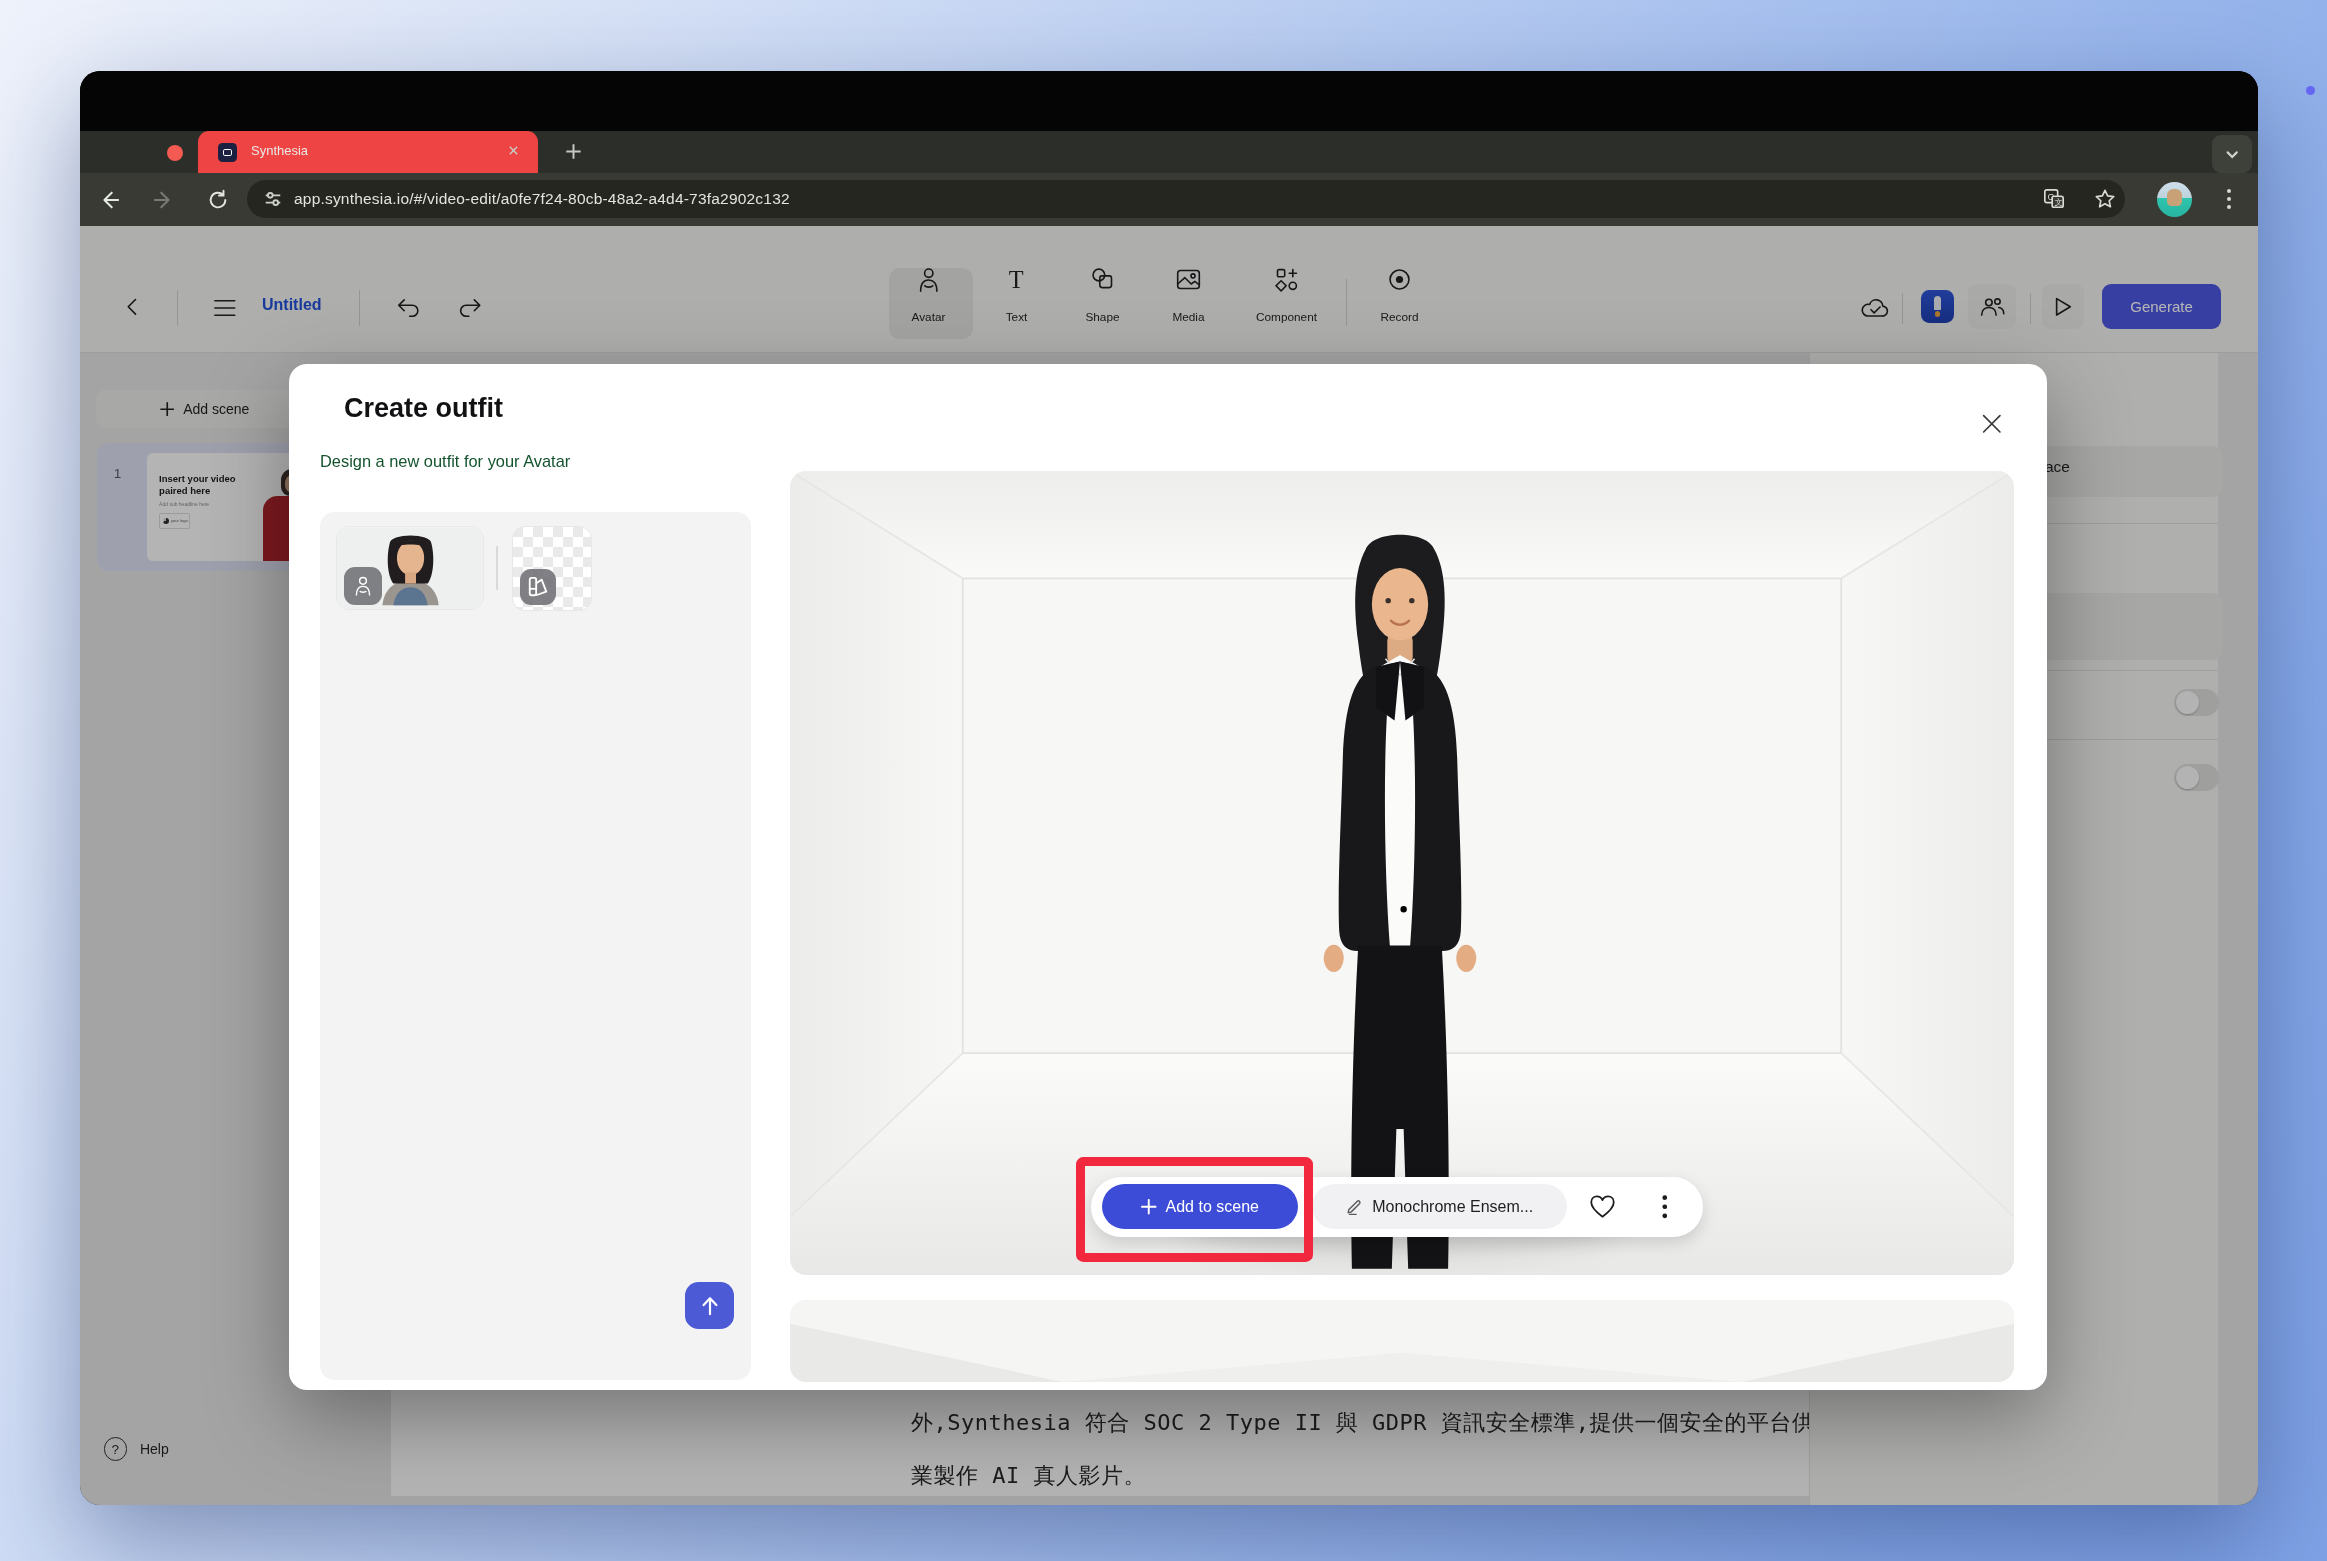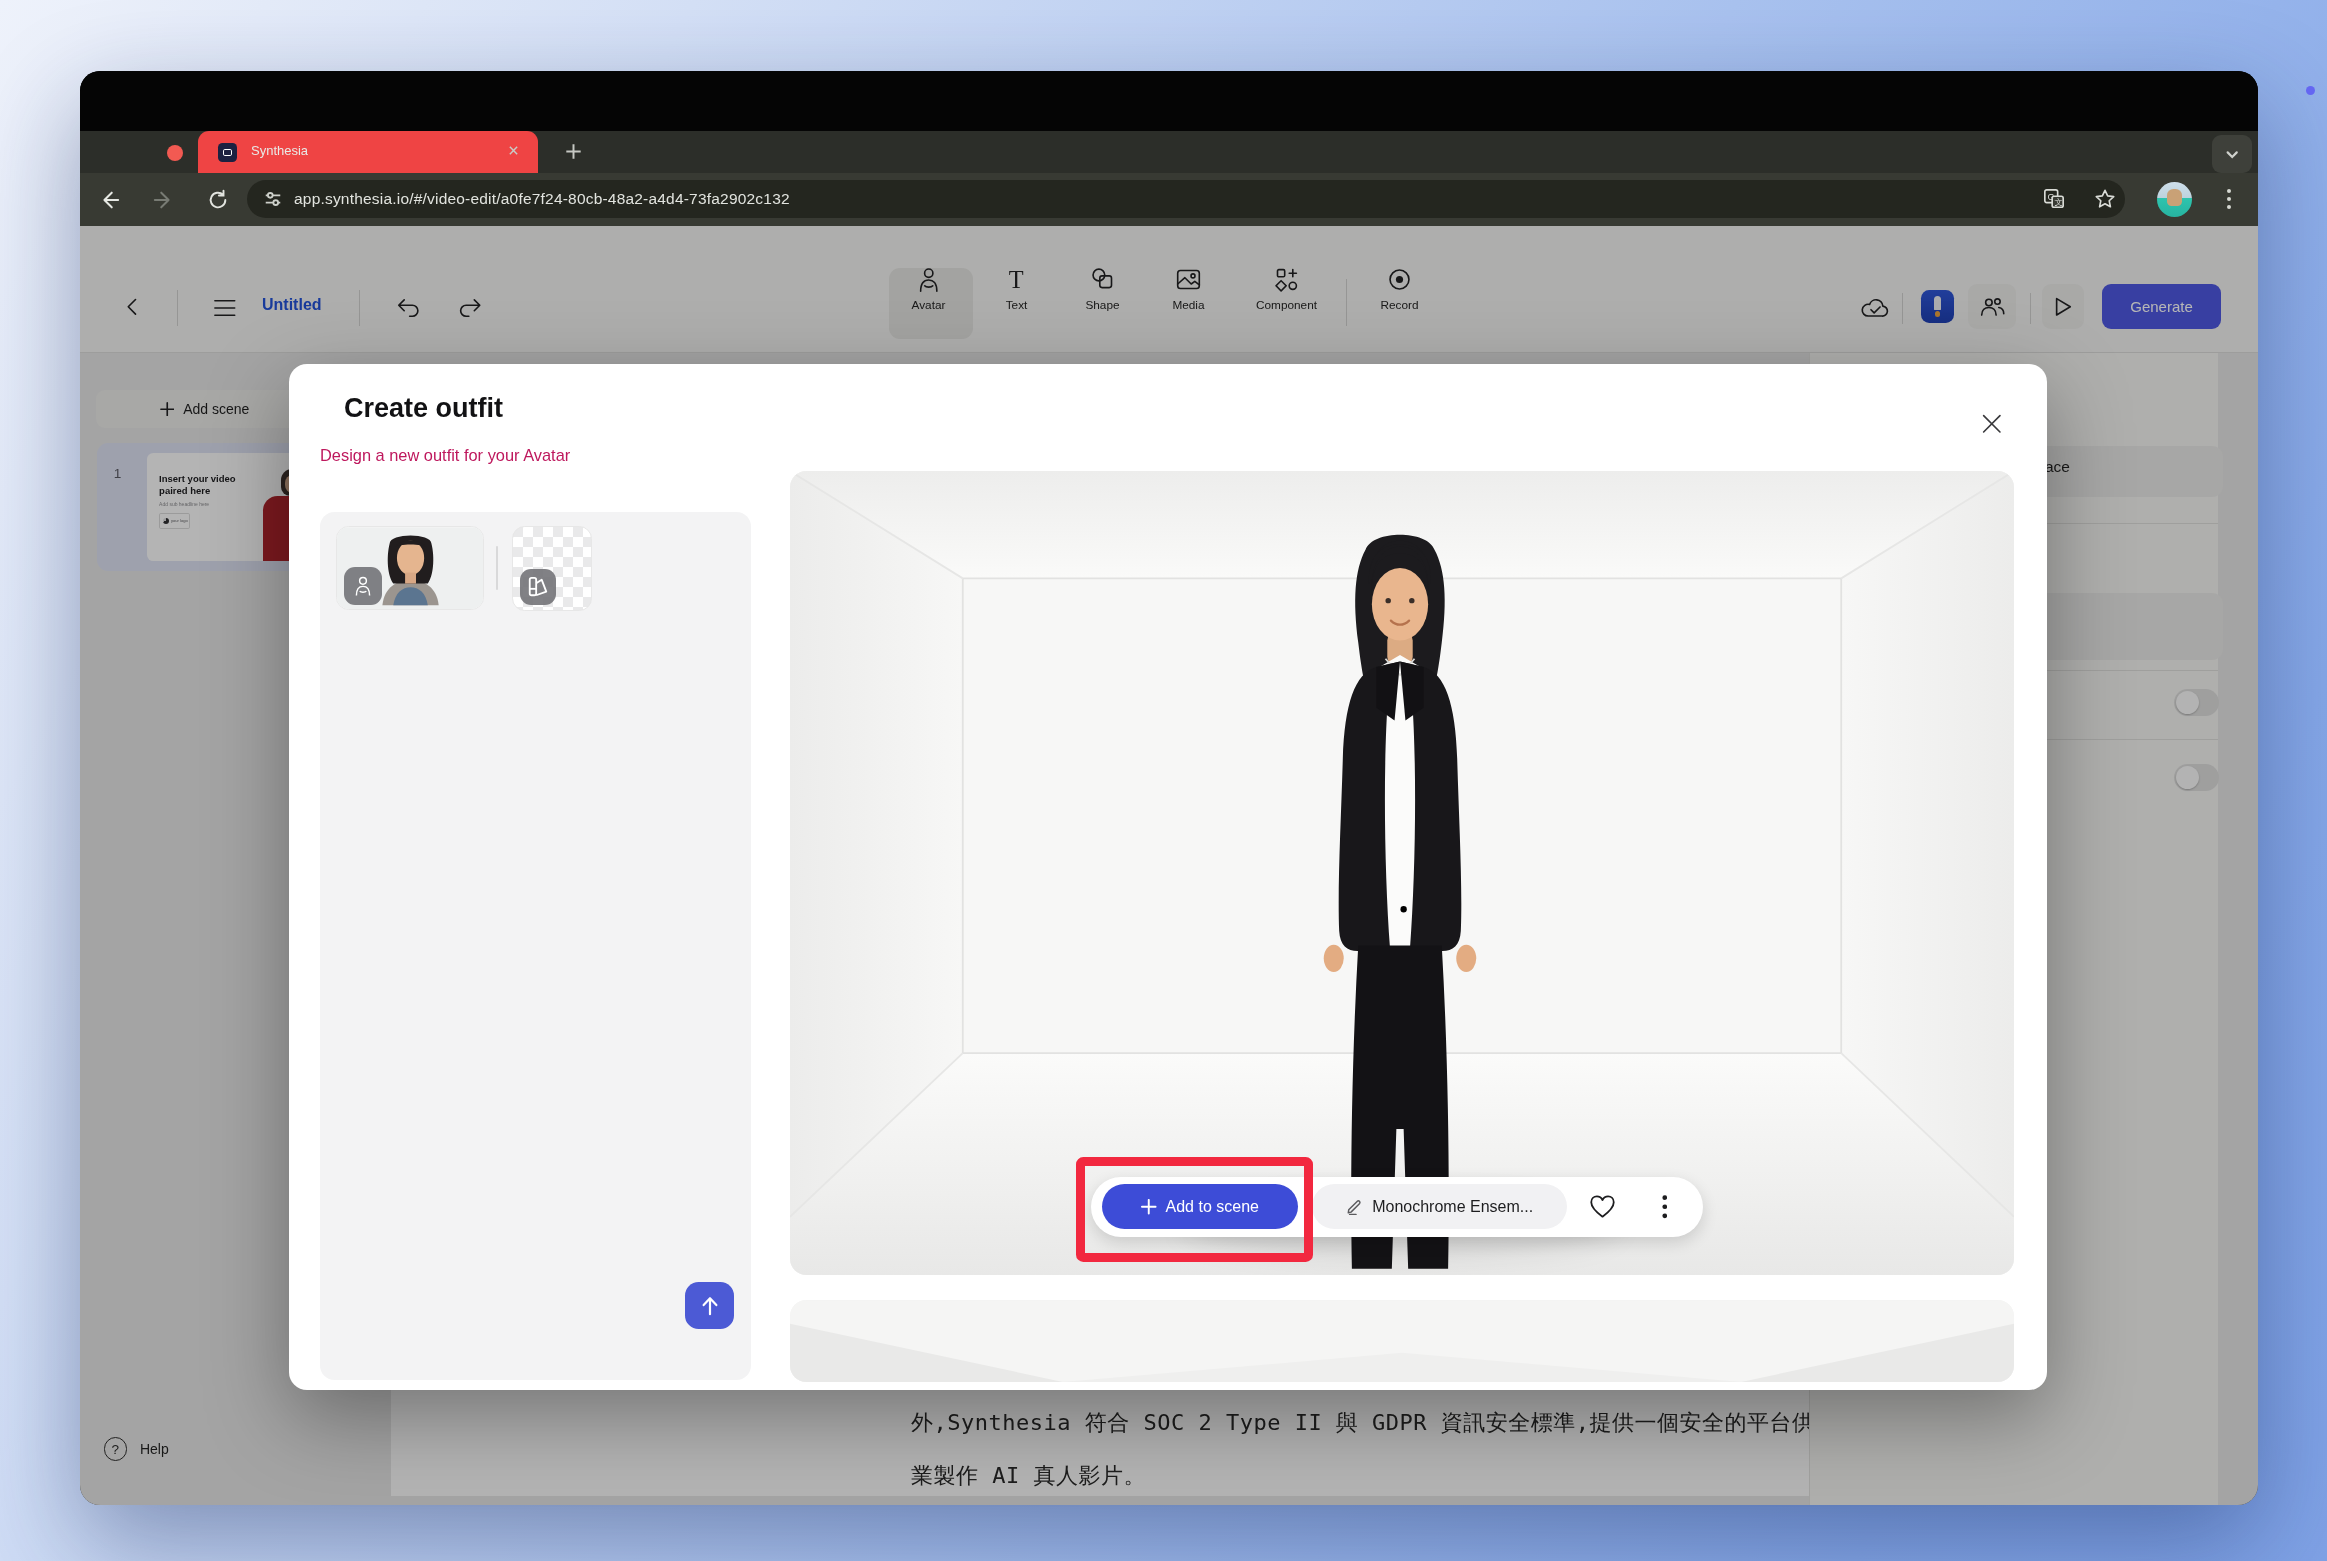--- a/index.html
+++ b/index.html
@@ -44,21 +44,21 @@
   .vdots b { display:block; width:4.1px; height:4.1px; border-radius:50%; background:#d6d8d3; margin:0 auto 3.6px; }
 
   
   .app { position:absolute; left:0; right:0; top:155px; bottom:0; background:#e6e6e5; overflow:hidden; }
   .apptb { position:absolute; left:0; right:0; top:0; height:127px; background:#f4f4f2;
     border-bottom:0.9px solid #dcdcda; }
   .ic { stroke:#1d1d1f; fill:none; stroke-width:1.8; stroke-linecap:round; stroke-linejoin:round; }
   .tdiv { position:absolute; width:0.9px; background:#d2d2d0; }
   .untitled { position:absolute; left:182px; top:70px; font-size:16px; font-weight:700; color:#1d4ed8; }
   .tool { position:absolute; top:40px; width:87px; text-align:center; }
-  .tool .tlabel { margin-top:2px; font-size:11.8px; color:#222; }
+  .tool .tlabel { margin-top:14px; font-size:11.8px; color:#222; }
   .toolsel { position:absolute; left:809px; top:42px; width:84px; height:71px;
     background:#e4e4e1; border-radius:11px; }
   .genbtn { position:absolute; left:2022px; top:58px; width:119px; height:45px; background:#4b55e2;
     border-radius:9px; color:#fff; font-size:15px; display:flex; align-items:center; justify-content:center; }
   .sqbtn { position:absolute; border-radius:9px; display:flex; align-items:center; justify-content:center; }
   .rocket { left:1841px; top:58px; width:33px; height:33px; top:64px;
     background:linear-gradient(180deg,#2a53d8,#1b3db4); border-radius:8.2px; overflow:hidden; }
   .rocket i { position:absolute; left:12.7px; top:5.5px; width:7.3px; height:14.5px; background:#eef0f4;
     border-radius:3.6px 3.6px 0.9px 0.9px; }
   .rocket u { position:absolute; left:13.6px; top:21px; width:5.5px; height:5.5px; background:#f0a23c; border-radius:50%; }
@@ -101,21 +101,21 @@
   .toggle { position:absolute; left:364px; width:45px; height:27px; border-radius:13.6px; background:#dededd; }
   .toggle i { position:absolute; left:1.8px; top:1.8px; width:23.6px; height:23.6px; border-radius:50%; background:#fbfbfb;
     box-shadow:0 0.9px 1.8px rgba(0,0,0,.25); }
 
   .dim { position:absolute; inset:0; background:rgba(12,12,14,.30); }
 
   
   .modal { position:absolute; left:289px; top:364px; width:1758px; height:1026px; background:#ffffff;
     border-radius:18px; box-shadow:0 27px 82px rgba(0,0,0,.35); }
   .mtit { position:absolute; left:31px; top:29px; font-size:27px; font-weight:700; color:#121214;margin-left:24px; }
-  .msubt { position:absolute; left:31px; top:82px; font-size:16.4px; color:#be185d; }
+  .msubt { position:absolute; left:31px; top:88px; font-size:16.4px; color:#14532d; }
   .mclose { position:absolute; left:1687px; top:44px; width:31px; height:31px; display:flex;
     align-items:center; justify-content:center; }
   .lpanel { position:absolute; left:31px; top:148px; width:431px; height:868px; background:#f3f3f4;
     border-radius:14.5px; }
   .card1 { position:absolute; left:16.4px; top:13.6px; width:148px; height:84px; background:#fdfdfd;
     border:0.9px solid #e7e7e7; border-radius:12.7px; overflow:hidden; }
   .cdiv { position:absolute; left:176px; top:34px; width:1.8px; height:44px; background:#d9d9da; border-radius:0.9px; }
   .card2 { position:absolute; left:192px; top:13.6px; width:80px; height:85px; border:0.9px solid #e7e7e7;
     border-radius:12.7px; background:
       conic-gradient(#ffffff 0 25%, #e9e9ea 0 50%, #ffffff 0 75%, #e9e9ea 0) 0 0 / 20px 20px; }

